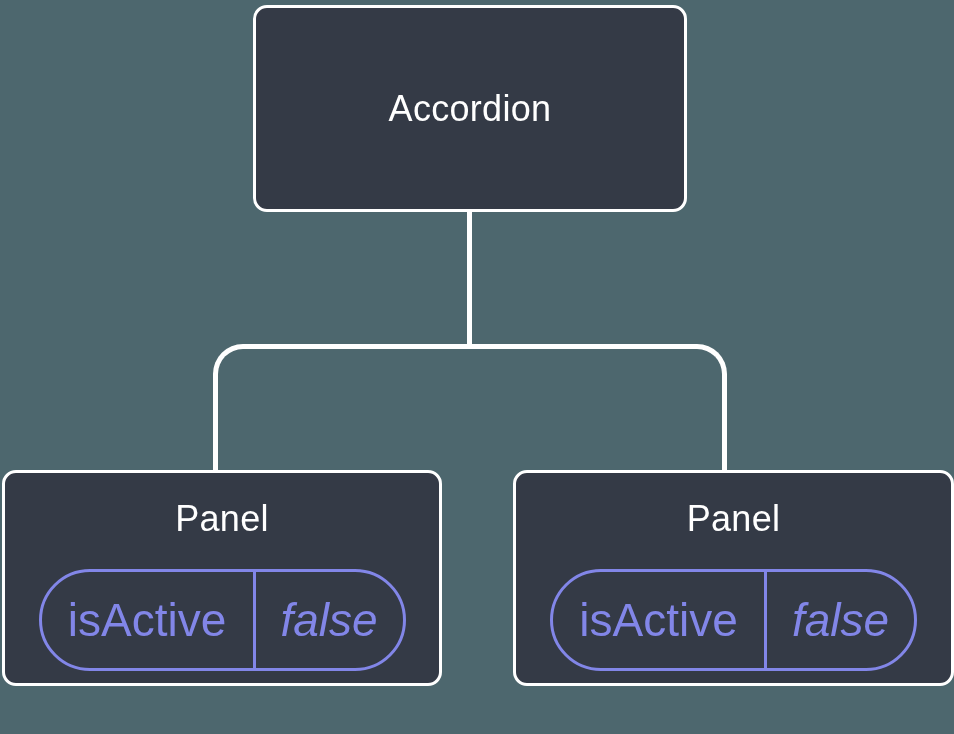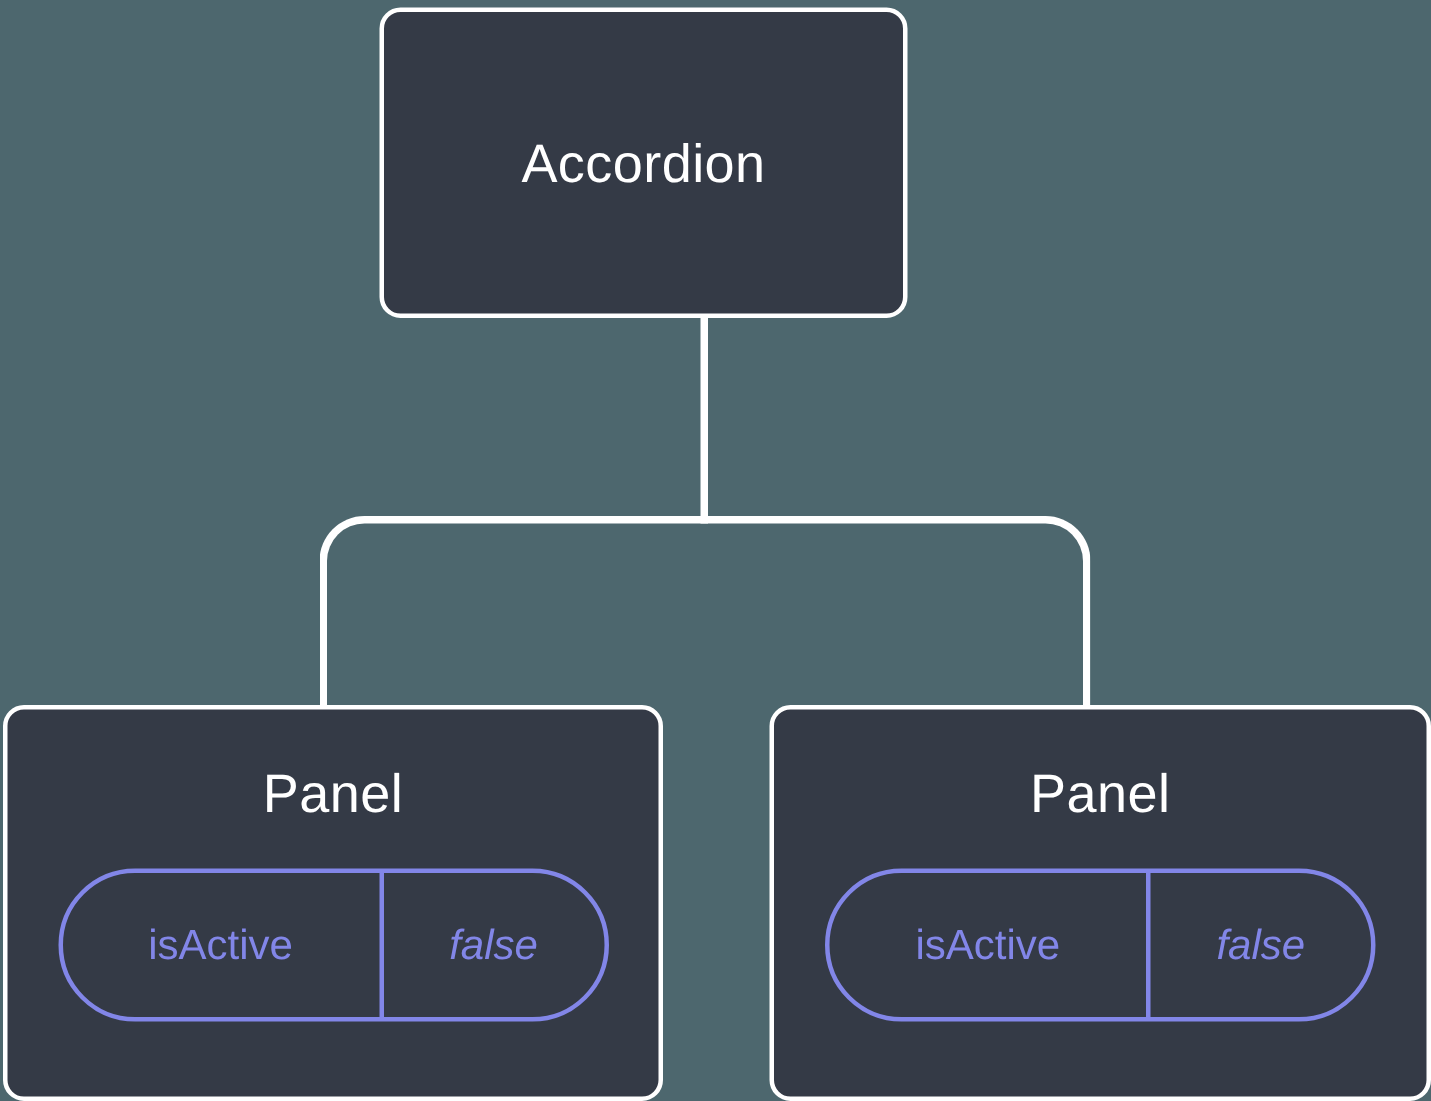--- a/index.html
+++ b/index.html
@@ -40,56 +40,56 @@
   }
   
   .node {
     position: absolute;
     background: var(--node-fill);
     border: 3px solid var(--node-border);
     border-radius: 14px;
   }
   .node-root {
     left: 253px; top: 5px;
-    width: 352px; height: 207px;
+    width: 434px; height: 207px;
     display: flex; align-items: center; justify-content: center;
   }
   .node-label {
     color: var(--label-color);
     font-size: 36px;
     font-weight: 500;
     letter-spacing: 0.3px;
     line-height: 44px;
   }
   .node-panel {
     top: 470px;
-    width: 440px; height: 264px;
+    width: 440px; height: 216px;
     display: flex;
     flex-direction: column;
     align-items: center;
-    padding-top: 34px;
+    padding-top: 24px;
   }
   .node-panel.left  { left: 2px; }
   .node-panel.right { left: 513px; width: 441px; }
   
   .state-pill {
     margin-top: 28px;
     width: 367px; height: 102px;
     border: 3px solid var(--state-accent);
     border-radius: 51px;
     display: flex;
     align-items: stretch;
     overflow: hidden;
   }
   .state-cell {
     display: flex;
     align-items: center;
     justify-content: center;
     color: var(--state-accent);
-    font-size: 28px;
+    font-size: 46px;
     font-weight: 400;
   }
   .state-key   { flex: 0 0 211px; }
   .state-value {
     flex: 1 1 auto;
     border-left: 3px solid var(--state-accent);
     font-style: italic;
   }
 </style>
 </head>

